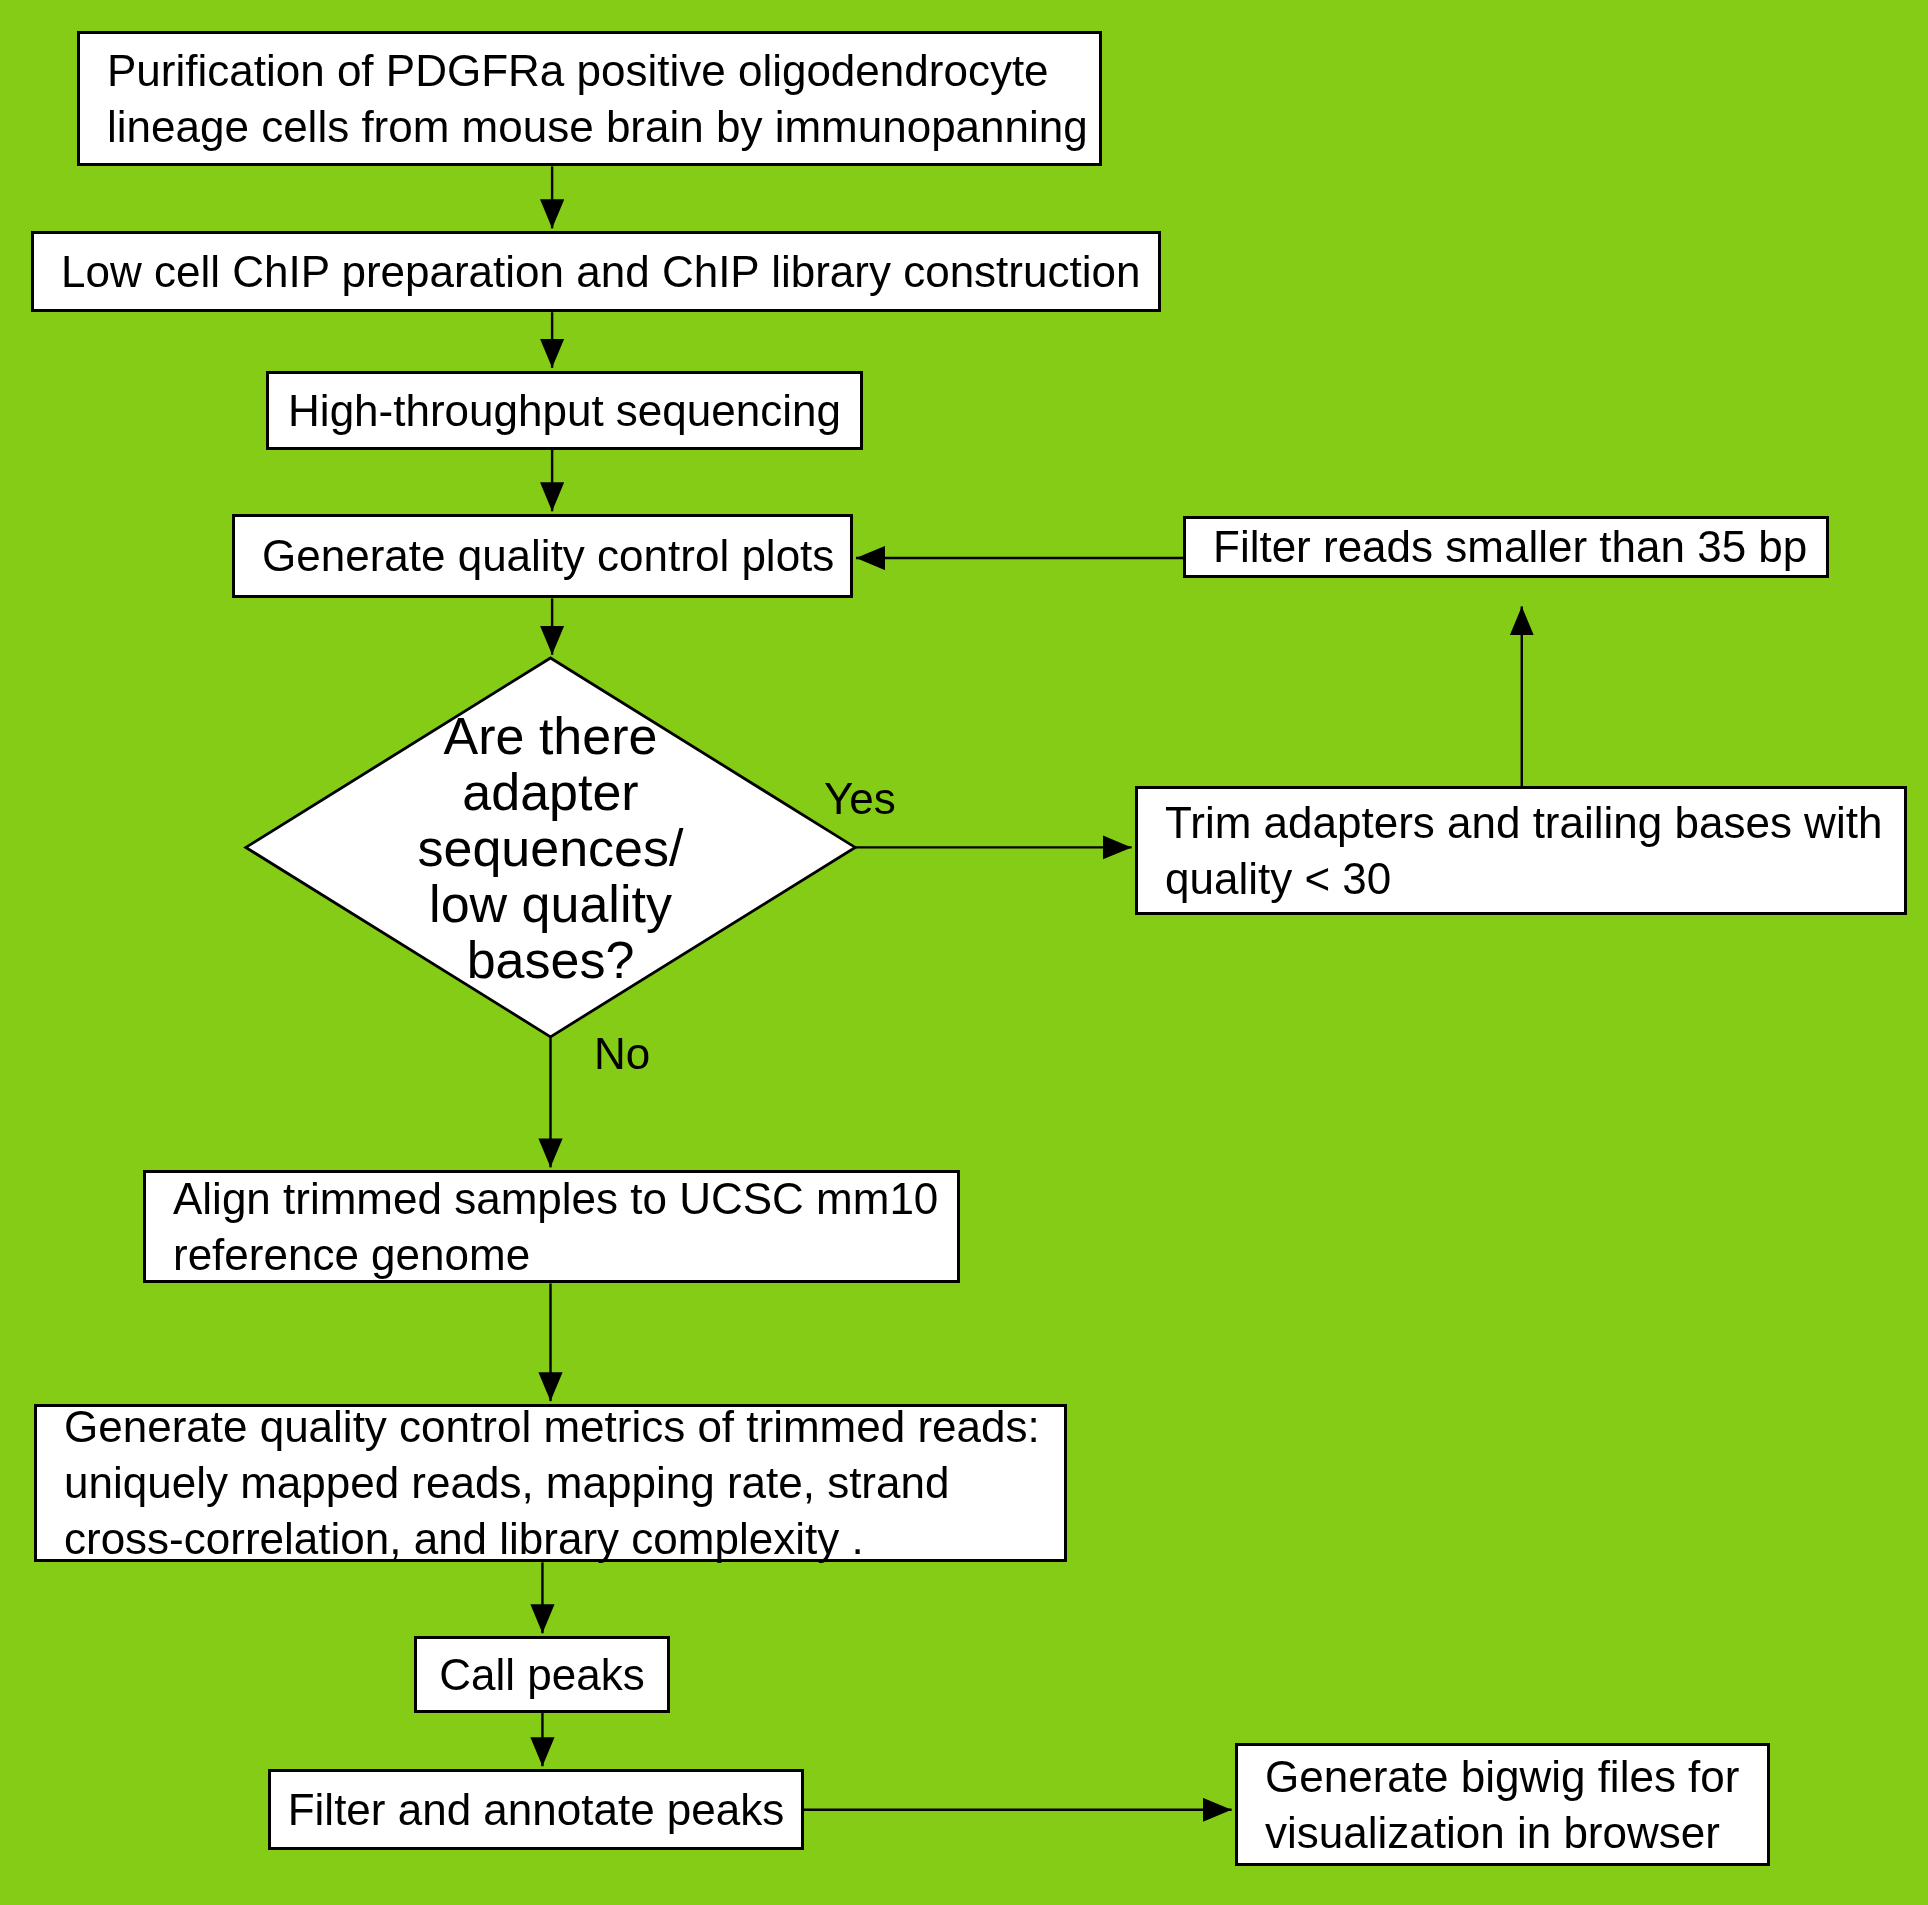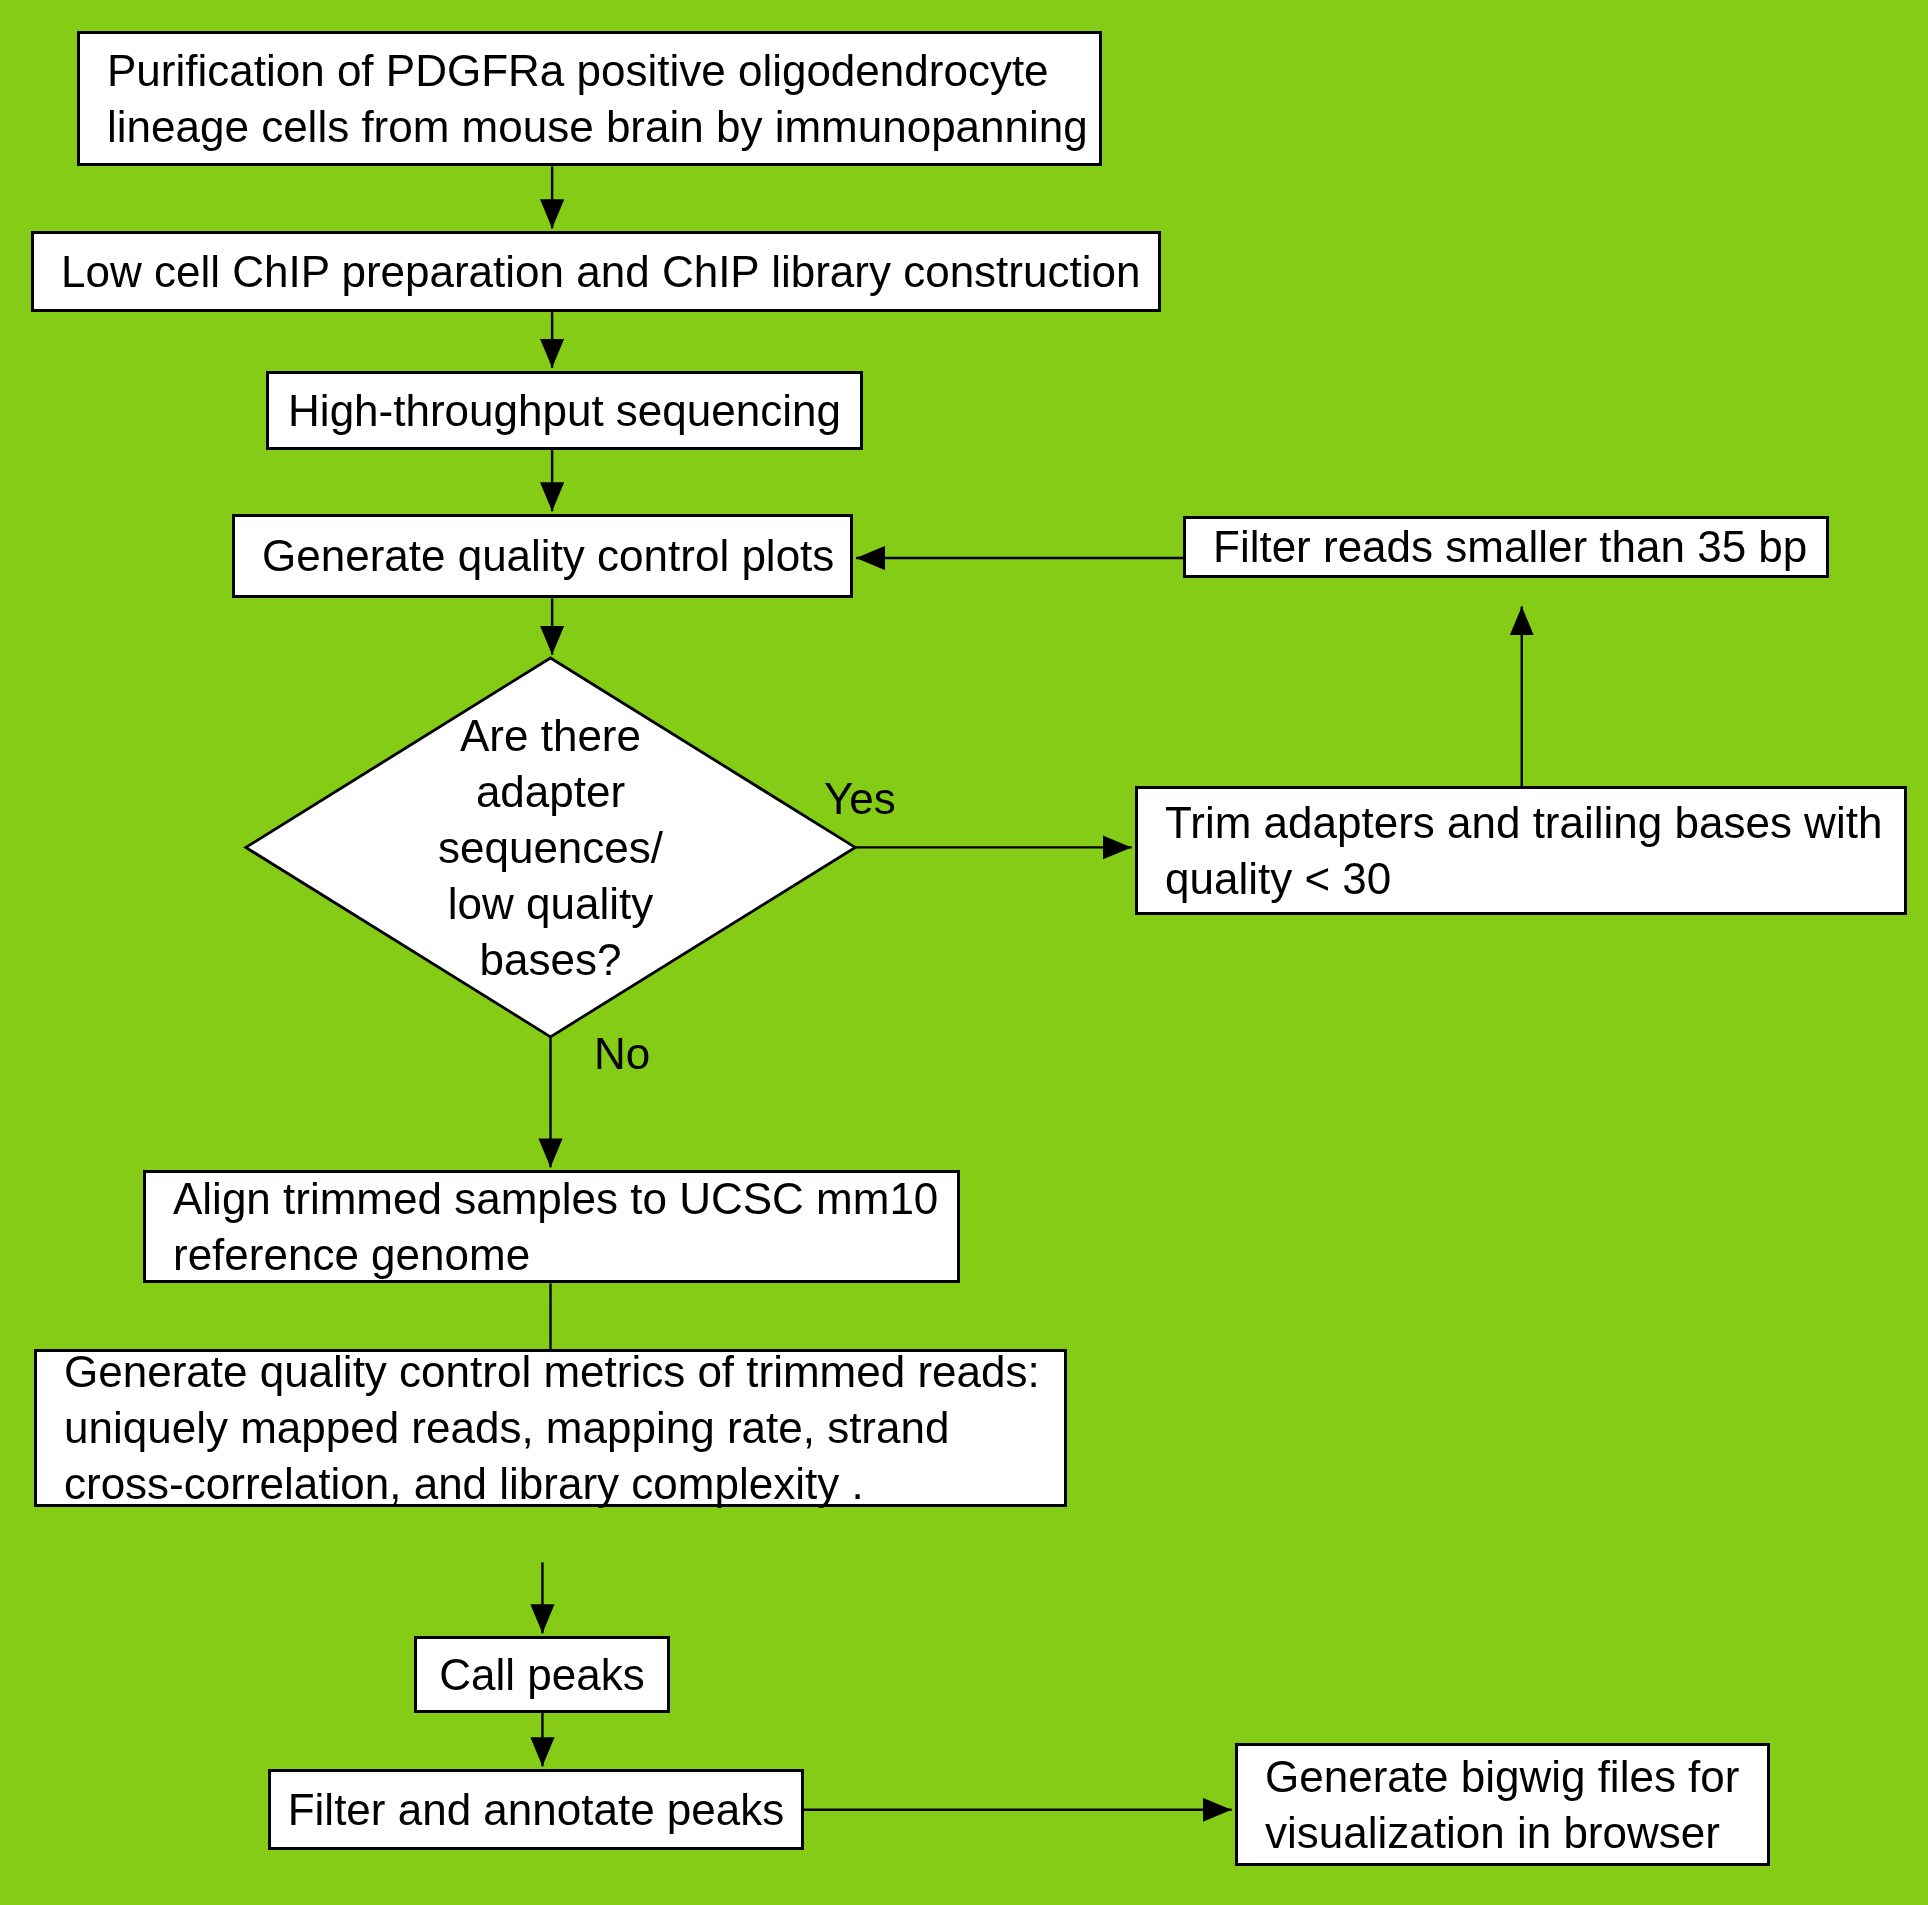--- a/index.html
+++ b/index.html
@@ -42,21 +42,21 @@
     position: absolute;
     left: 349px;
     top: 666px;
     width: 403px;
     height: 363px;
     display: flex;
     flex-direction: column;
     justify-content: center;
     align-items: center;
     text-align: center;
-    font-size: 44px;
+    font-size: 52px;
     line-height: 56px;
   }
   .edge-label {
     position: absolute;
     font-size: 44px;
     line-height: 53px;
     white-space: nowrap;
   }
 </style>
 </head>
@@ -122,21 +122,21 @@
   <div class="box" style="left:1135px; top:786px; width:772px; height:129px;">
     <span>Trim adapters and trailing bases with</span>
     <span>quality &lt; 30</span>
   </div>
 
   <div class="box" style="left:143px; top:1170px; width:817px; height:113px;">
     <span>Align trimmed samples to UCSC mm10</span>
     <span>reference genome</span>
   </div>
 
-  <div class="box" style="left:34px; top:1349px; width:1033px; height:158px;">
+  <div class="box" style="left:34px; top:1404px; width:1033px; height:158px;">
     <span>Generate quality control metrics of trimmed reads:</span>
     <span>uniquely mapped reads, mapping rate, strand</span>
     <span>cross-correlation, and library complexity .</span>
   </div>
 
   <div class="box center-text" style="left:414px; top:1636px; width:256px; height:77px;">
     <span>Call peaks</span>
   </div>
 
   <div class="box center-text" style="left:268px; top:1769px; width:536px; height:81px;">

